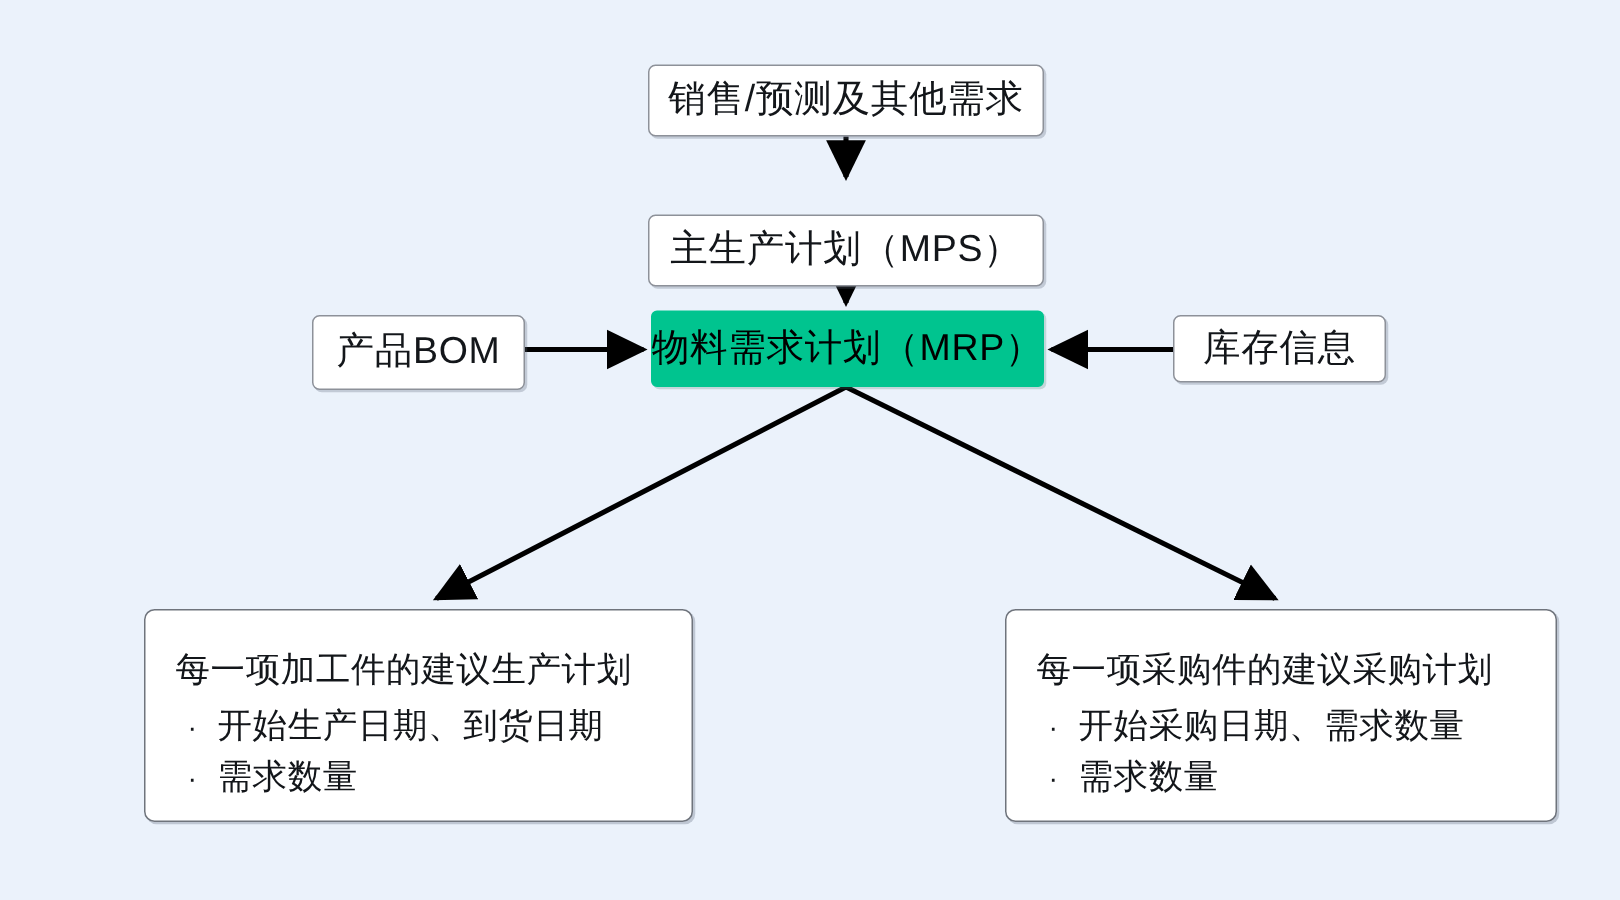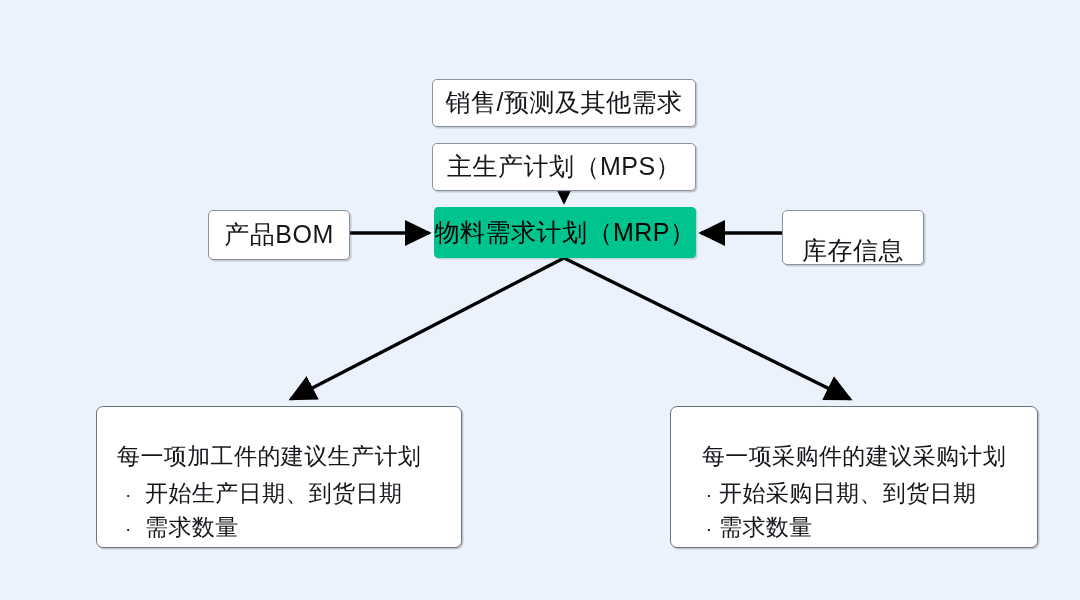--- a/index.html
+++ b/index.html
@@ -40,54 +40,54 @@
     letter-spacing: 0.5px;
     z-index: 2;
   }
   .node.plain {
     font-size: 25px;
     line-height: 1.1;
     white-space: nowrap;
   }
   
   #node-demand {
-    left: 432px; top: 43px; width: 264px; height: 48px; margin-top: 36px;
+    left: 432px; top: 43px; width: 264px; height: 48px;
   }
   #node-mps {
     left: 432px; top: 123px; width: 264px; height: 48px; margin-top: 20px;
   }
   #node-mrp {
     left: 434px; top: 207px; width: 262px; height: 51px;
     background: #00c48f;
     border-color: #00c48f;
     color: #000000;
     border-radius: 4px;
     box-shadow: 1.5px 1.5px 0 rgba(70,130,115,0.25);
   }
   #node-bom {
     left: 208px; top: 210px; width: 142px; height: 50px;
   }
   #node-inventory {
-    left: 782px; top: 210px; width: 142px; height: 55px; align-items: flex-end;
+    left: 782px; top: 210px; width: 142px; height: 45px;
   }
   .card {
     position: absolute;
     box-sizing: border-box;
     background: #ffffff;
     border: 1.5px solid #6f747c;
     border-radius: 7px;
     box-shadow: 1.5px 1.5px 0 rgba(90,100,120,0.3);
-    padding: 34px 20px 18px 20px;
+    padding: 24px 20px 18px 20px;
     z-index: 2;
   }
   #node-production-plan {
     left: 96px; top: 406px; width: 366px; height: 142px;
   }
   #node-purchase-plan {
-    left: 670px; top: 406px; width: 368px; height: 142px; text-align: center;
+    left: 670px; top: 406px; width: 368px; height: 142px;
   }
   .card-title {
     font-size: 23px;
     color: #13161a;
     letter-spacing: 0.4px;
     white-space: nowrap;
     margin-bottom: 4px;
   }
   .card-list {
     list-style: none;
@@ -181,21 +181,21 @@
         <span>需求数量</span>
       </li>
     </ul>
   </div>
 
   <div class="card" id="node-purchase-plan">
     <div class="card-title">每一项采购件的建议采购计划</div>
     <ul class="card-list">
       <li>
         <span class="bullet">·</span>
-        <span>开始采购日期、到货日期</span>
+        <span>开始采购日期、需求数量</span>
       </li>
       <li>
         <span class="bullet">·</span>
         <span>需求数量</span>
       </li>
     </ul>
   </div>
 
 </div>
 

